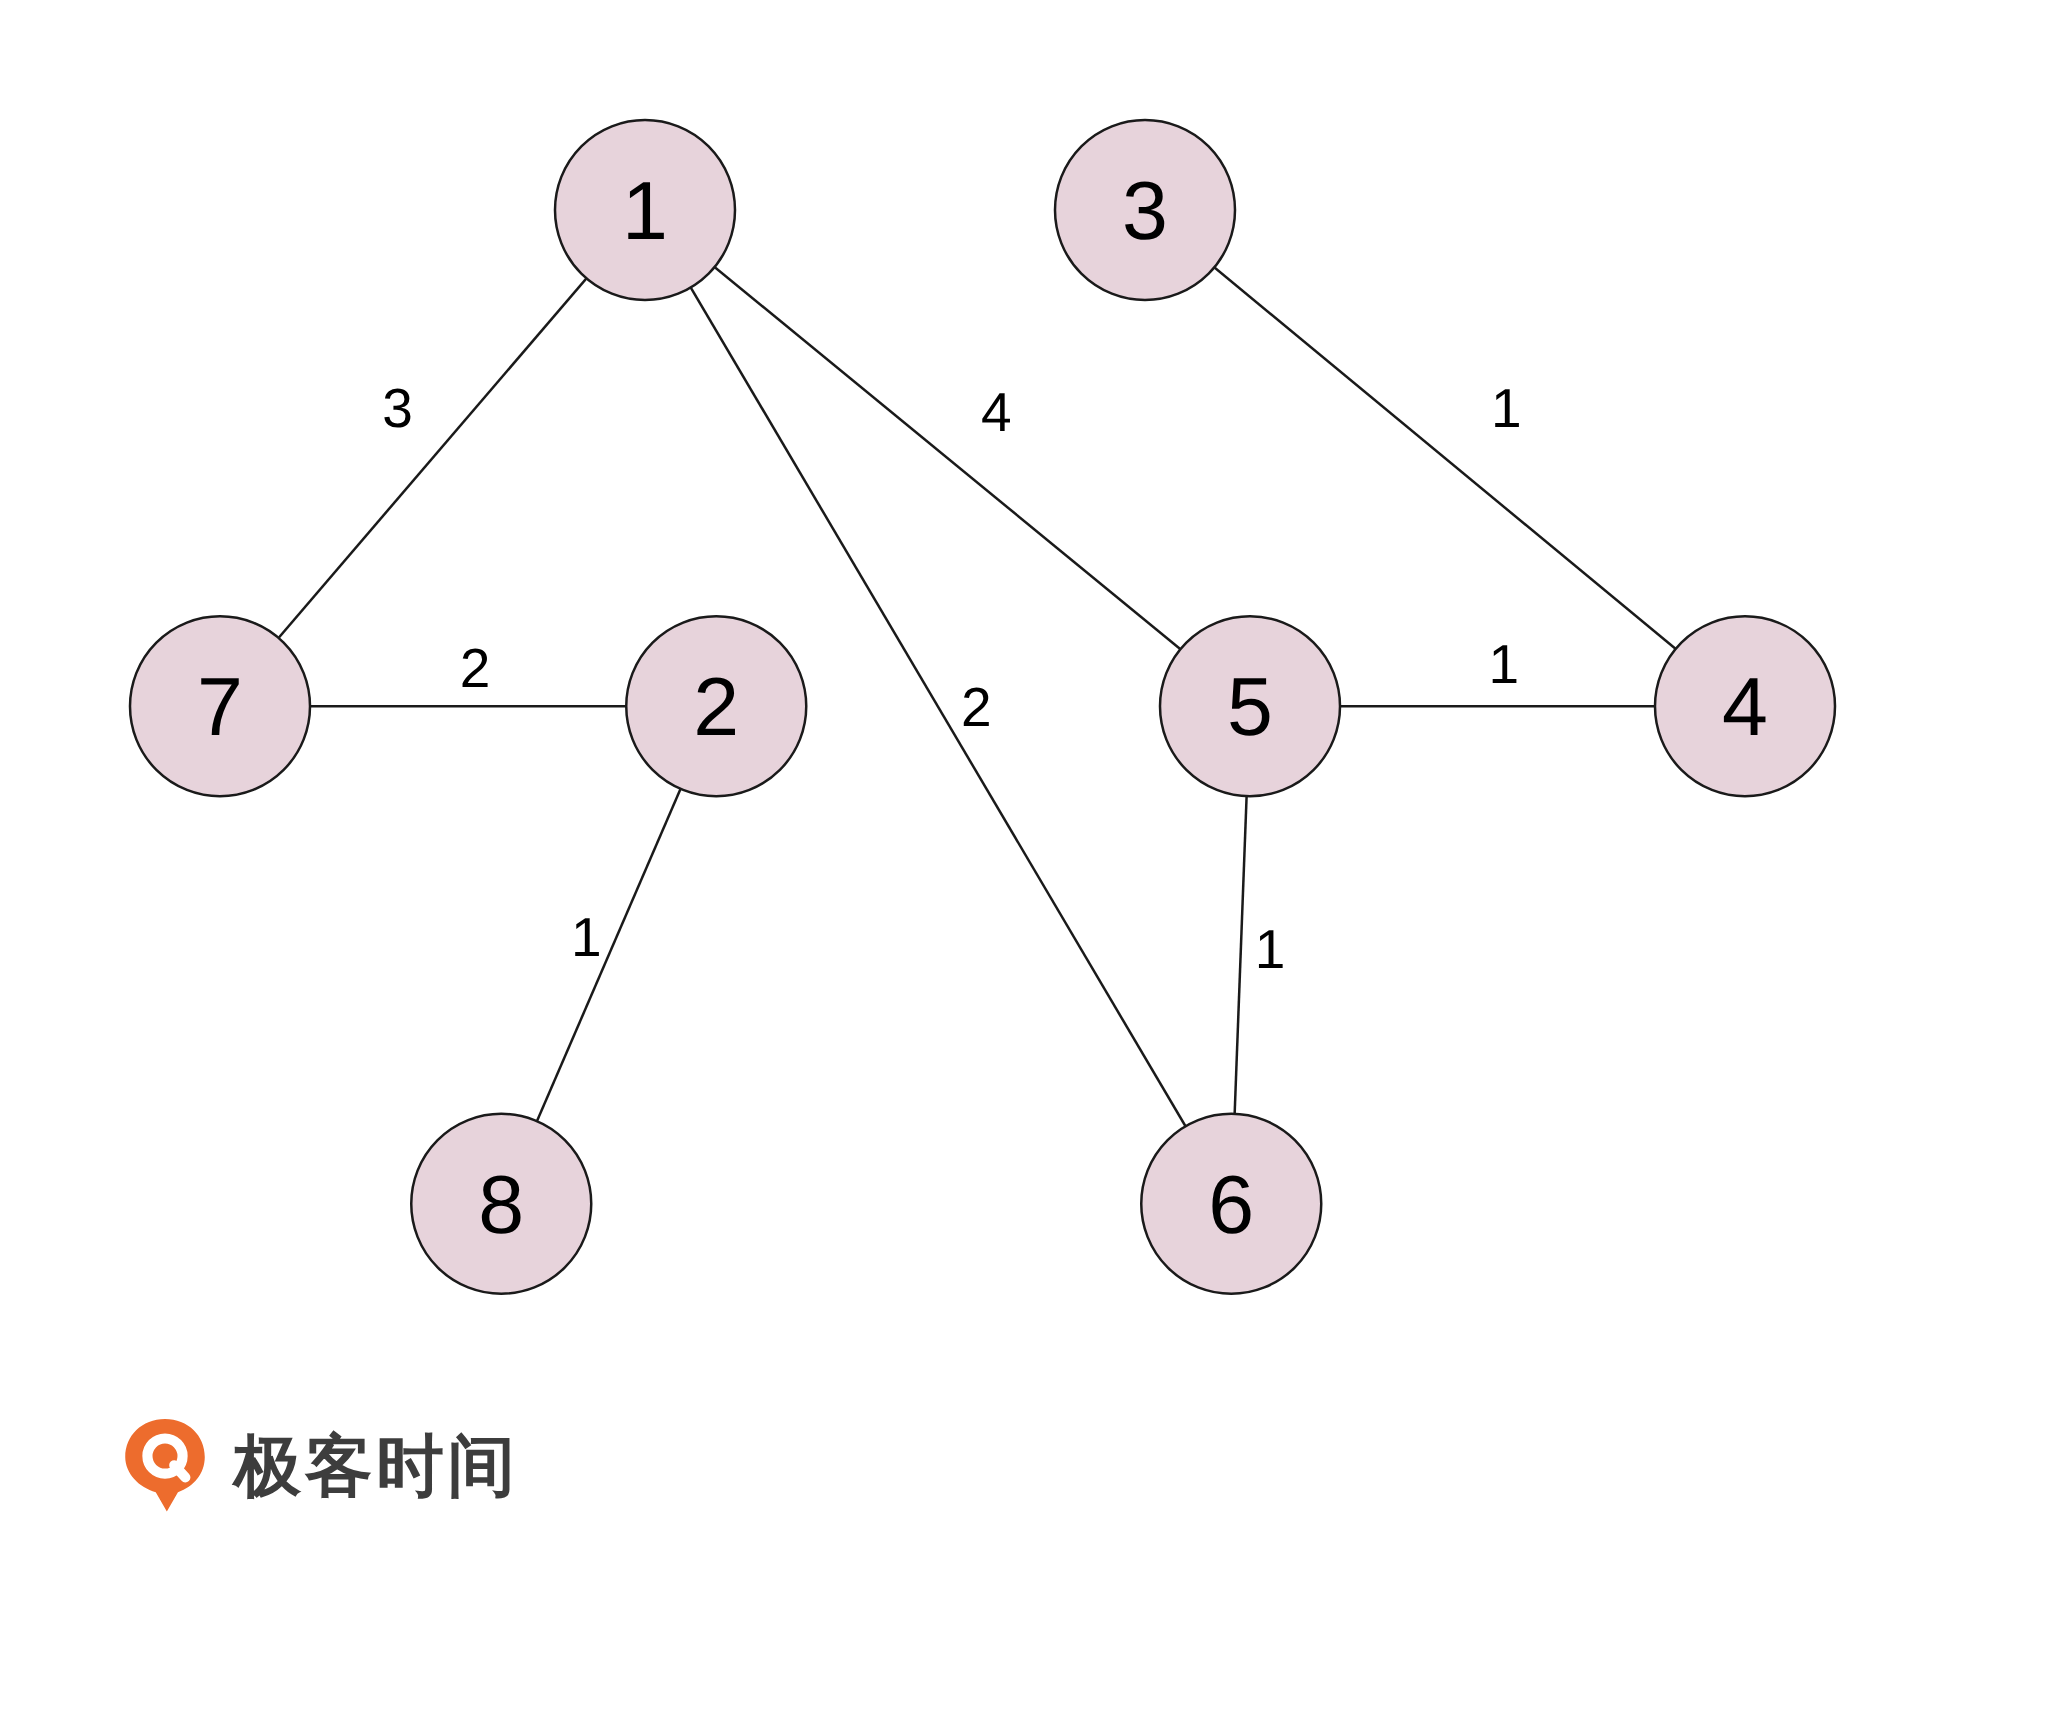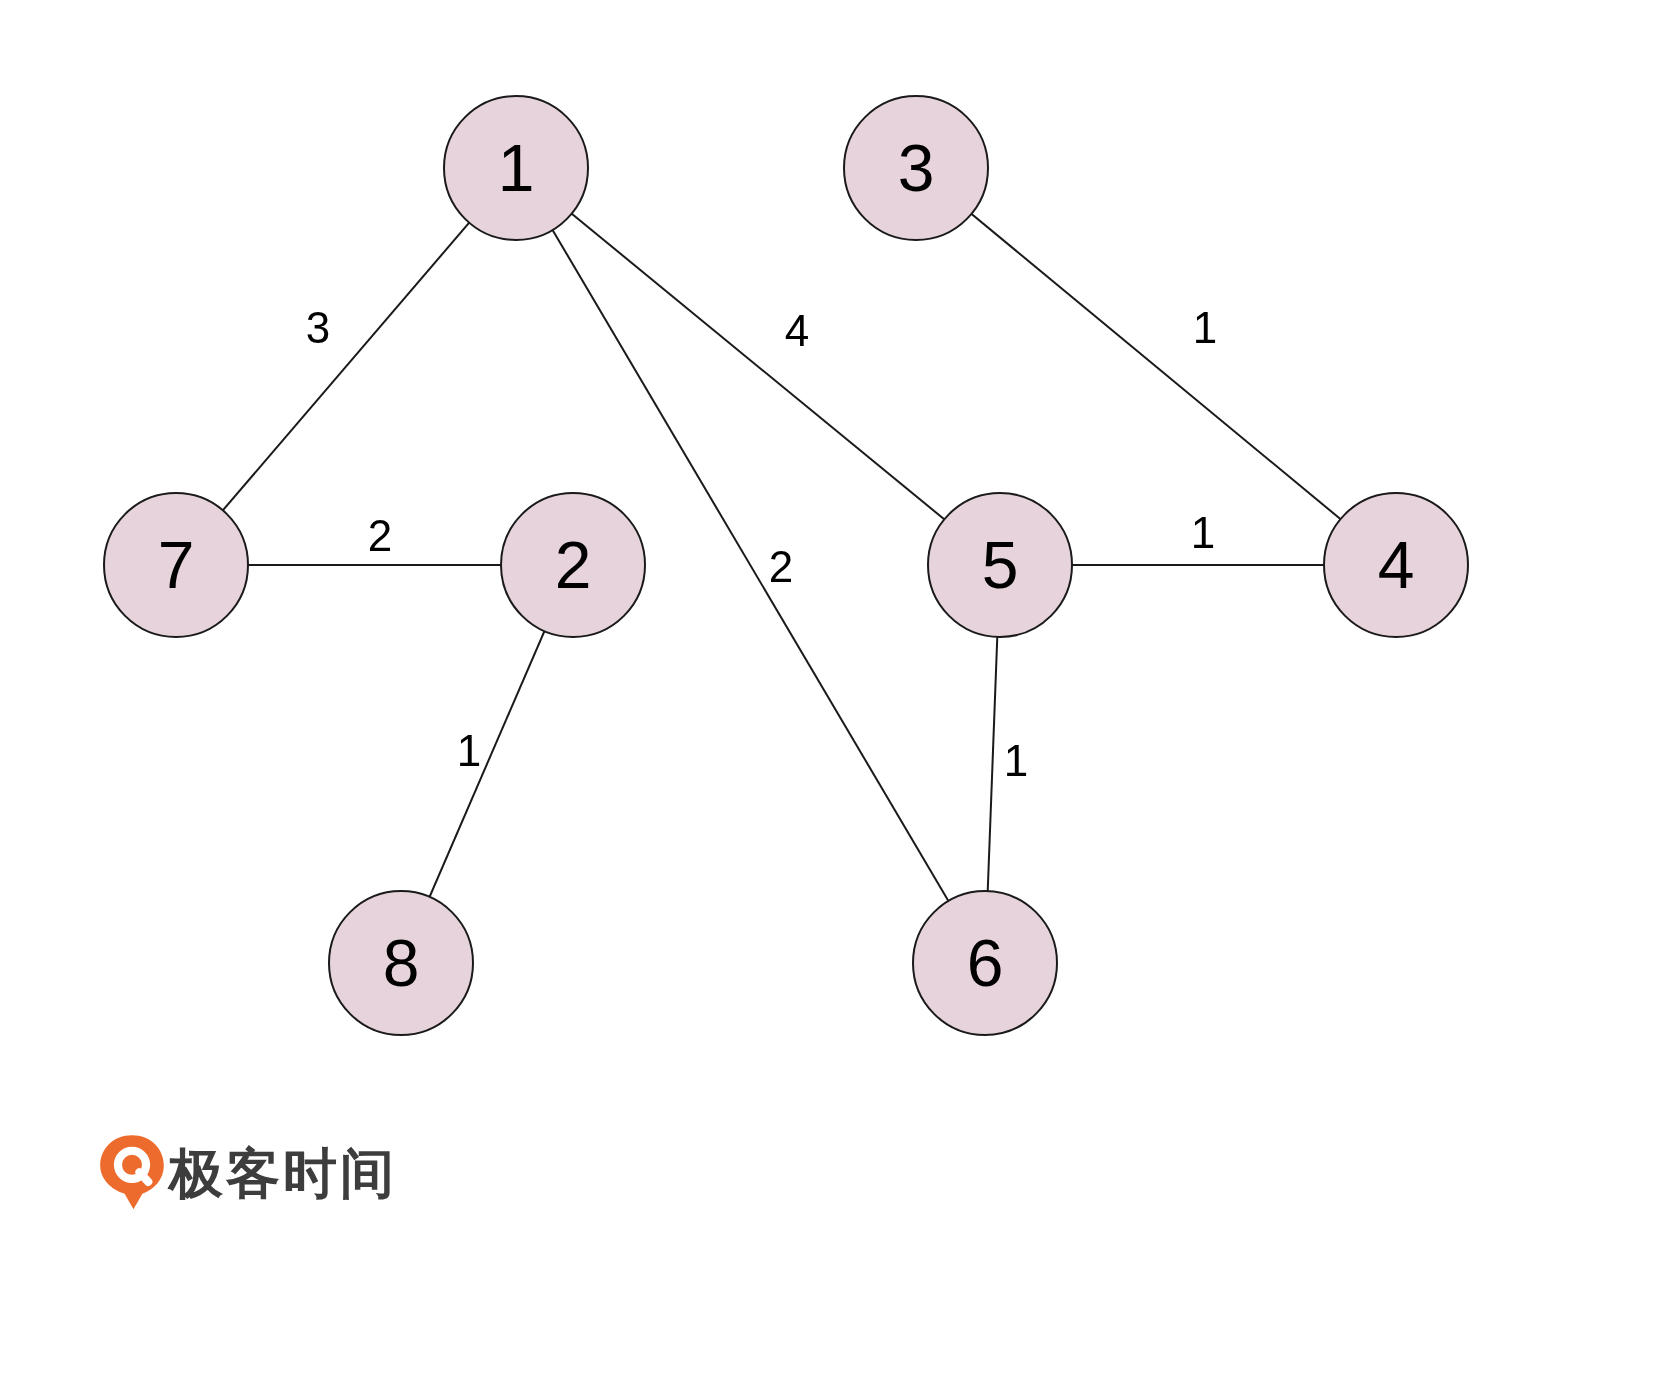--- a/index.html
+++ b/index.html
@@ -21,20 +21,21 @@
     top: 0;
     width: 1655px;
     height: 1376px;
   }
   .footer {
     position: absolute;
     left: 95px;
     top: 1132px;
     display: flex;
     align-items: center;
+    gap: 18px;
   }
   .logo {
     width: 74px;
     height: 82px;
     display: block;
   }
   .brand {
     font-size: 54px;
     font-weight: 600;
     color: #3d3d3d;

